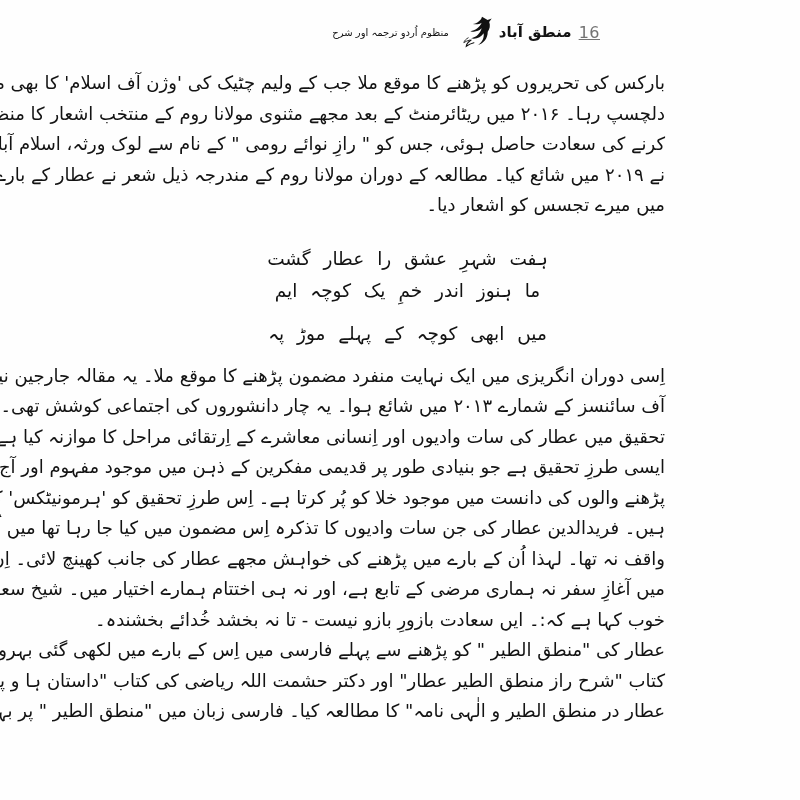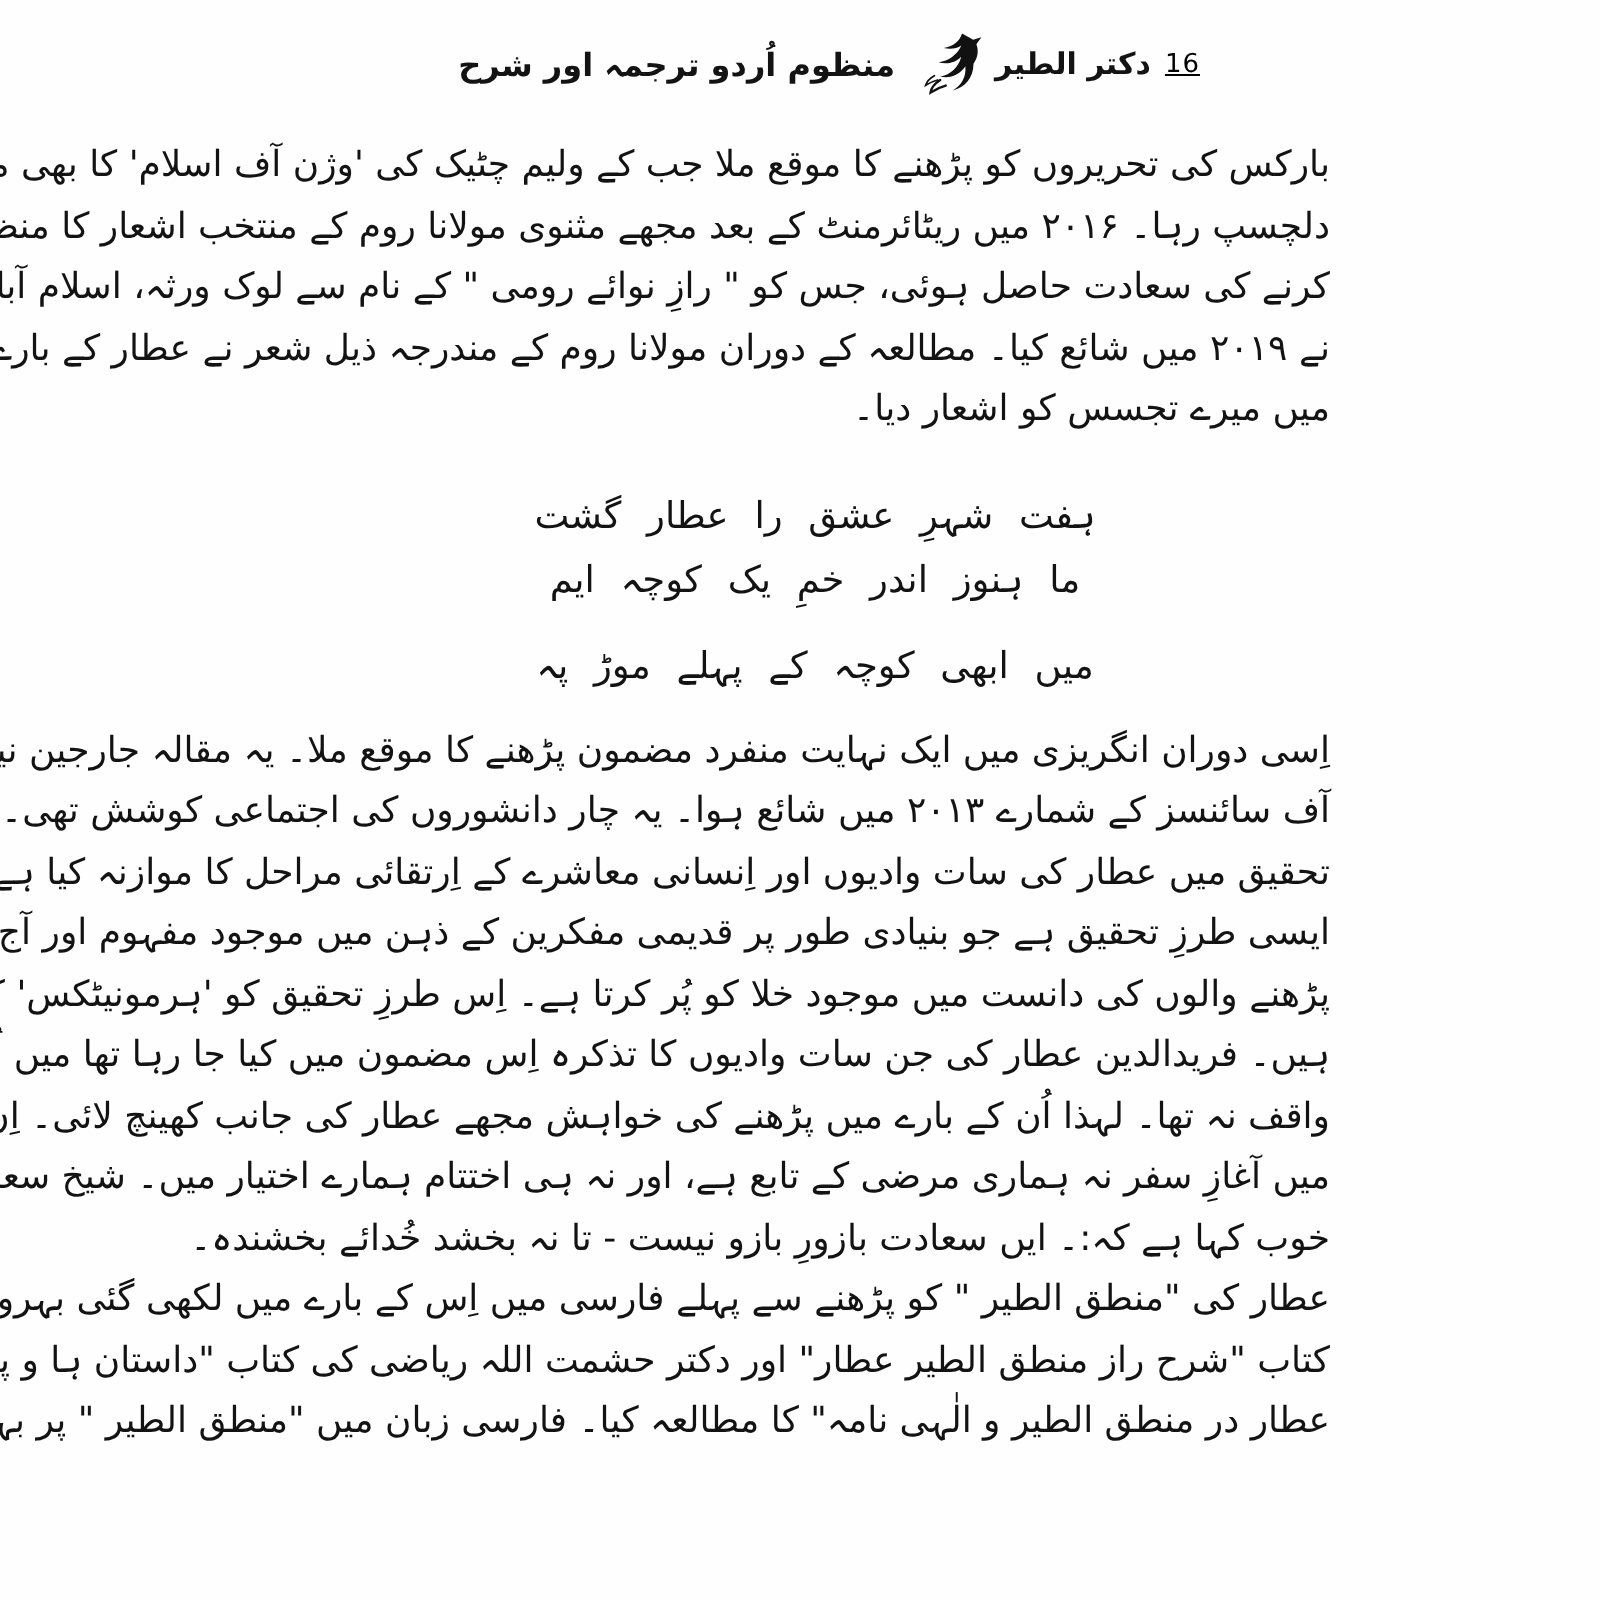--- a/index.html
+++ b/index.html
@@ -19,37 +19,37 @@
   .header{
     position:absolute;
     top:16px; right:200px;
     display:flex;
     direction:rtl;
     align-items:center;
     gap:7px;
     white-space:nowrap;
   }
   .page-number{
-    font-size:13px;
-    color:#000000;
+    font-size:16px;
+    color:#737373;
     letter-spacing:.5px;
     text-decoration:underline;
   }
   .header-title{
     font-size:15px;
     font-weight:bold;
   }
   .bird-logo{
     width:36px;height:32px;
     display:inline-block;
   }
   .bird-logo svg{width:100%;height:100%;}
   .header-subtitle{
-    font-size:16px;
-    font-weight:bold;
+    font-size:10px;
+    font-weight:normal;
   }
   
   .content{
     position:absolute;
     top:68px; right:135px; left:150px;
     direction:rtl;
   }
   .para{
     font-size:18px;
     line-height:30.5px;
@@ -77,21 +77,21 @@
   }
   .para2{margin-top:4px;}
 </style>
 </head>
 <body>
 
 <div class="page">
 
   <div class="header">
     <span class="page-number">16</span>
-    <span class="header-title">دکتر الطیر</span>
+    <span class="header-title">منطق آباد</span>
     <span class="bird-logo">
       <svg viewBox="0 0 48 44" xmlns="http://www.w3.org/2000/svg">
         <path fill="#111" d="M35 1c-1.5 5.5-6.5 9-12.5 10 4.8 1 9 .2 12-1.8-2.8 6.5-8.8 10.6-15.6 11.6 5.8 1.8 11.6.2 15.6-3.8-2 7.6-7.8 12.6-14.6 13.6 6.8 1.8 13.6-1.2 17.4-7 .8 7.6-3 13.6-8.8 16.6 8.6-2 14.4-8.8 14.4-18.4 2.8-3.8 3.8-8.6 2-13.4l3.4-4.8-5.6 1.8L35 1z"></path>
         <path fill="none" stroke="#111" stroke-width="1.6" stroke-linecap="round" d="M20 33c-4 2.6-6.2 5.4-6.6 8.6 3.2-2.2 6.6-3.8 10.4-4.8"></path>
         <path fill="none" stroke="#111" stroke-width="1.2" stroke-linecap="round" d="M16 30c-3.2 1.8-5.2 4-6 6.6 2.6-1.6 5.2-2.8 8.2-3.6"></path>
       </svg>
     </span>
     <span class="header-subtitle">منظوم اُردو ترجمہ اور شرح</span>
   </div>
 

